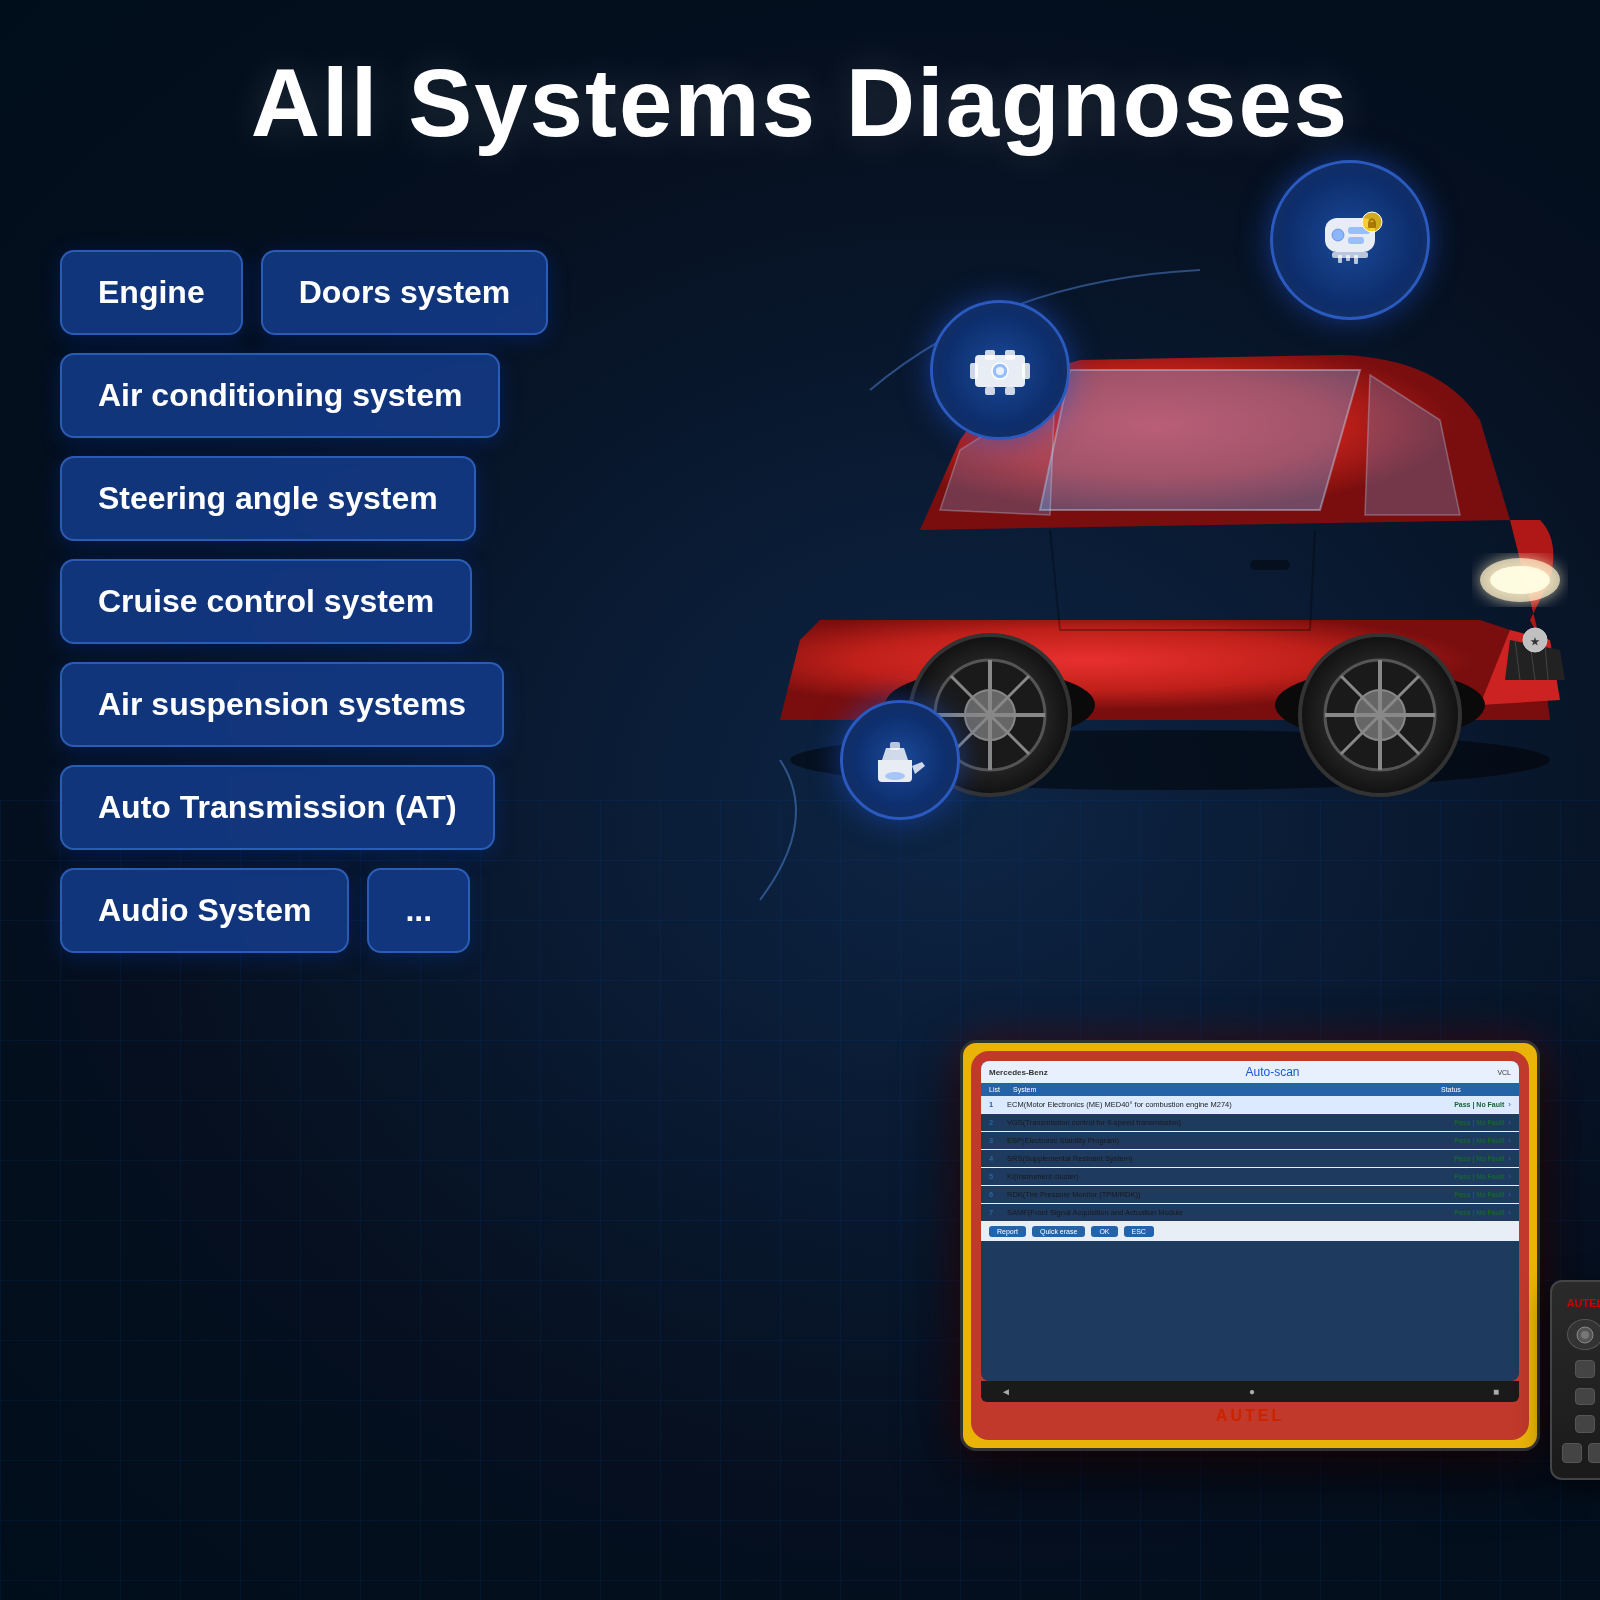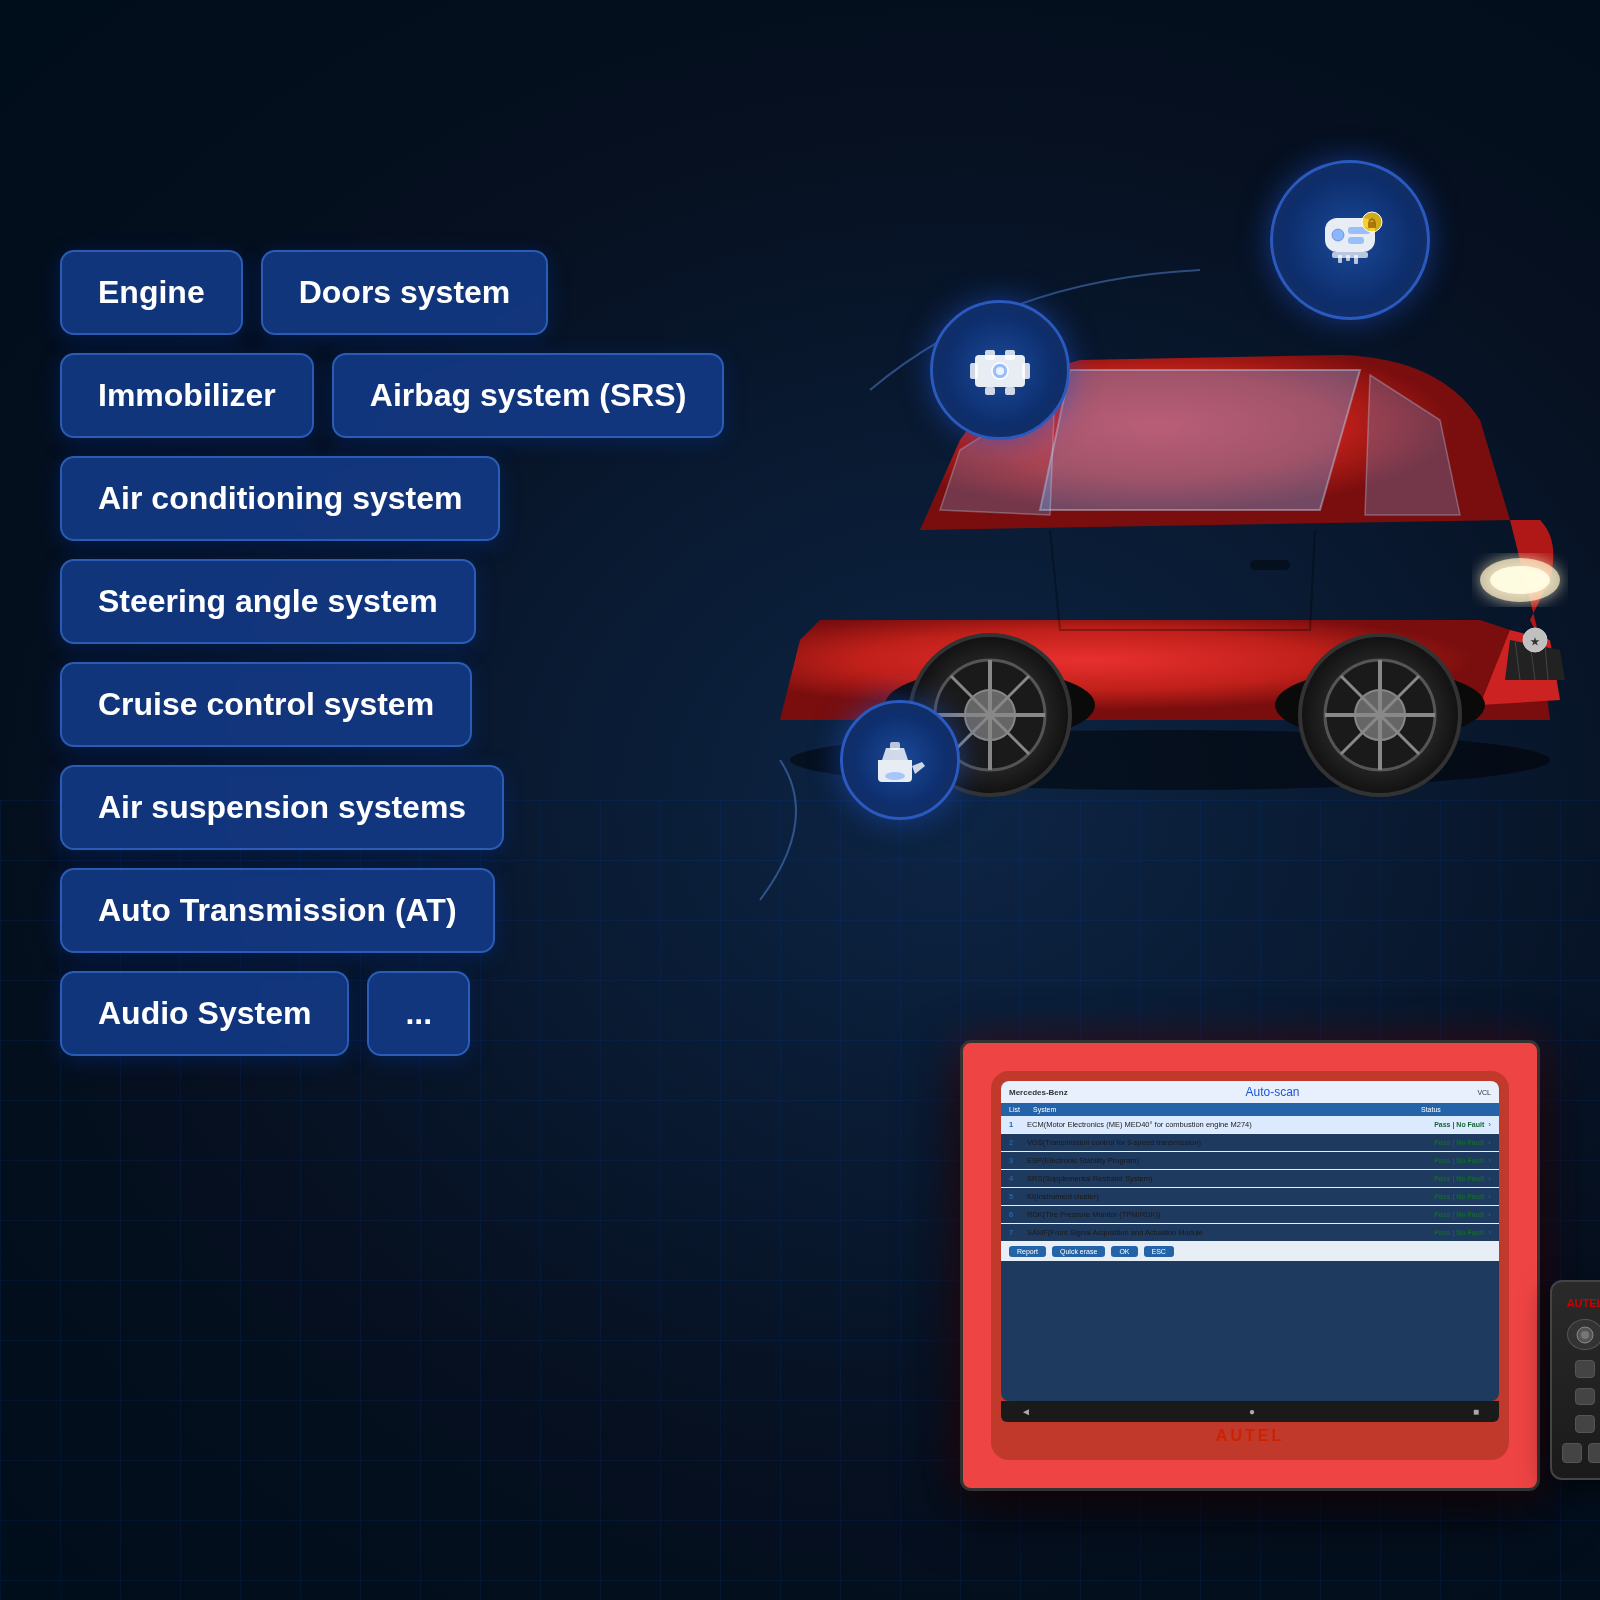--- a/index.html
+++ b/index.html
@@ -138,23 +138,23 @@
     .tablet-container {
       position: absolute;
       bottom: 80px;
       right: 60px;
       width: 580px;
       height: 480px;
       z-index: 30;
     }
 
     .tablet-outer {
-      background: #ef4444;
-      border-radius: 11px;
-      padding: 28px;
+      background: #eab308;
+      border-radius: 16px;
+      padding: 8px;
       box-shadow: 0 20px 60px rgba(0,0,0,0.8), 0 0 40px rgba(200,0,0,0.3);
       border: 3px solid #333;
       position: relative;
     }
 
     .tablet-frame {
       background: #c0392b;
       border-radius: 18px;
       padding: 10px;
       position: relative;
@@ -309,20 +309,21 @@
 <svg class="svg-lines">
 
   <path d="M 870 390 Q 1000 280 1200 270" stroke="rgba(100,160,255,0.4)" stroke-width="2" fill="none"></path>
 
   <path d="M 780 760 Q 820 820 760 900" stroke="rgba(100,160,255,0.4)" stroke-width="2" fill="none"></path>
 </svg>
 
 <div class="content">
 
   <div class="header">
+    <h1 class="main-title">All Systems Diagnoses</h1>
   </div>
 
   <div class="car-svg-container">
     <svg viewBox="0 0 880 700" width="880" height="700">
 
       <defs>
         <radialGradient id="carGrad" cx="40%" cy="40%">
           <stop offset="0%" stop-color="#e83030"></stop>
           <stop offset="60%" stop-color="#c0201a"></stop>
           <stop offset="100%" stop-color="#7a0e0e"></stop>
@@ -450,28 +451,20 @@
 
     <div class="systems-row">
       <div class="system-pill">
         <span>Engine</span>
       </div>
       <div class="system-pill">
         <span>Doors system</span>
       </div>
     </div>
 
-    <div class="systems-row">
-      <div class="system-pill">
-        <span>Immobilizer</span>
-      </div>
-      <div class="system-pill">
-        <span>Airbag system (SRS)</span>
-      </div>
-    </div>
 
 
     <div class="systems-row">
       <div class="system-pill wide">
         <span>Air conditioning system</span>
       </div>
     </div>
 
     <div class="systems-row">
       <div class="system-pill wide">

